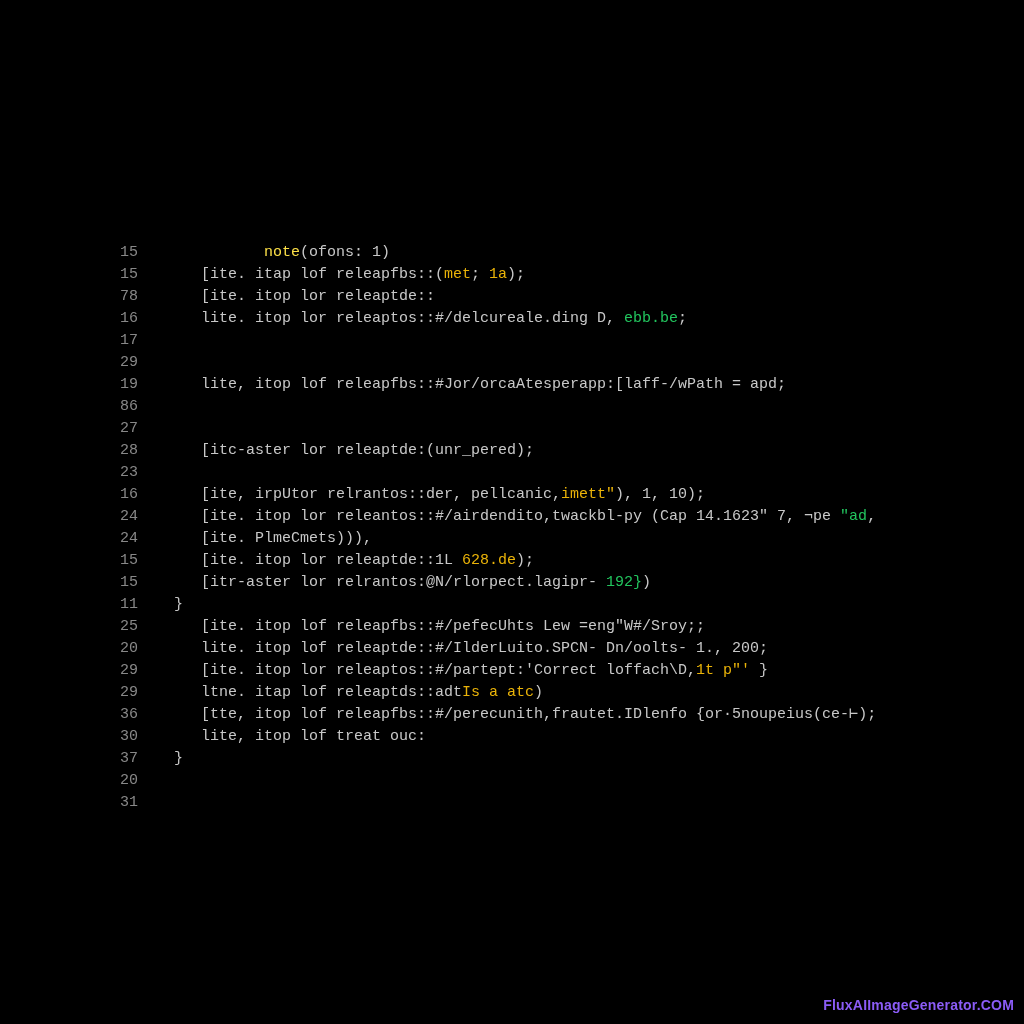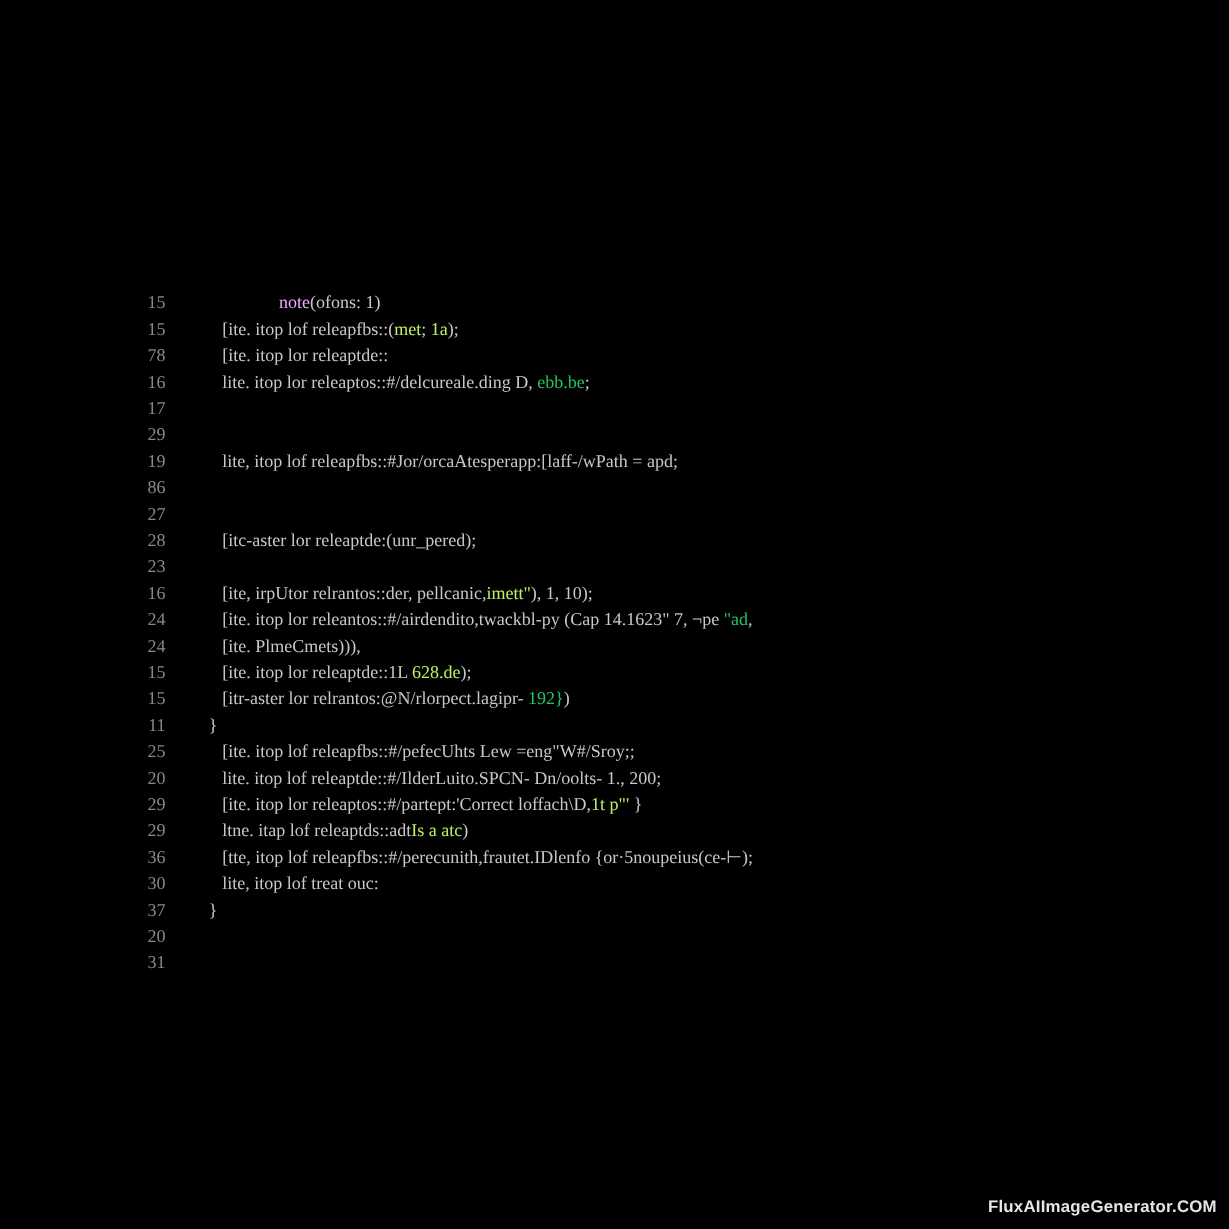--- a/index.html
+++ b/index.html
@@ -11,63 +11,62 @@
       font-size: 15px;
       line-height: 22px;
       overflow: hidden;
       position: relative;
     }
     .editor {
       position: absolute;
       top: 242px;
       left: 110px;
       right: 52px;
-      font-family: Liberation Serif, serif;
     }
     .code-line {
       display: flex;
       align-items: baseline;
       height: 22px;
       white-space: pre;
     }
     .line-num {
       width: 28px;
       text-align: right;
       color: #888;
       margin-right: 36px;
       flex: none;
       user-select: none;
       font-weight: 400;
     }
     .code-text {
       color: #c0c0c0;
       white-space: pre;
     }
-    .k-blue   { color: #f0abfc; margin-left: 21px; }
-    .k-green  { color: #bef264; }
+    .k-blue   { color: #fde047; }
+    .k-green  { color: #eab308; }
     .k-red    { color: #22c55e; }
     .k-def    { color: #c8c8c8; margin-top: 37px; }
     .watermark {
       position: absolute;
       bottom: 8px;
       right: 10px;
-      color: #e5e5e5;
+      color: #8b5cf6;
       font-family: Arial, sans-serif;
       font-size: 14px;
       font-weight: bold;
       letter-spacing: 0.2px;
       margin-top: 44px;
     }
   </style>
 </head>
 <body>
 
 <div class="editor" id="editor-root">
     <div class="code-line"><span class="line-num">15</span><span class="code-text"><span class="k-def">          </span><span class="k-blue">note</span><span class="k-def">(ofons: 1)</span></span></div>
-    <div class="code-line"><span class="line-num">15</span><span class="code-text"><span class="k-def">   [ite. itop lof releapfbs::(</span><span class="k-green">met</span><span class="k-def">; </span><span class="k-green">1a</span><span class="k-def">);</span></span></div>
+    <div class="code-line"><span class="line-num">15</span><span class="code-text"><span class="k-def">   [ite. itap lof releapfbs::(</span><span class="k-green">met</span><span class="k-def">; </span><span class="k-green">1a</span><span class="k-def">);</span></span></div>
     <div class="code-line"><span class="line-num">78</span><span class="code-text"><span class="k-def">   [ite. itop lor releaptde::</span></span></div>
     <div class="code-line"><span class="line-num">16</span><span class="code-text"><span class="k-def">   lite. itop lor releaptos::#/delcureale.ding D, </span><span class="k-red">ebb.be</span><span class="k-def">;</span></span></div>
     <div class="code-line"><span class="line-num">17</span></div>
     <div class="code-line"><span class="line-num">29</span><span class="code-text"><span class="k-def"></span></span></div>
     <div class="code-line"><span class="line-num">19</span><span class="code-text"><span class="k-def">   lite, itop lof releapfbs::#Jor/orcaAtesperapp:[laff-/wPath = apd;</span></span></div>
     <div class="code-line"><span class="line-num">86</span><span class="code-text"><span class="k-def"></span></span></div>
     <div class="code-line"><span class="line-num">27</span></div>
     <div class="code-line"><span class="line-num">28</span><span class="code-text"><span class="k-def">   [itc-aster lor releaptde:(unr_pered);</span></span></div>
     <div class="code-line"><span class="line-num">23</span><span class="code-text"><span class="k-def"></span></span></div>
     <div class="code-line"><span class="line-num">16</span><span class="code-text"><span class="k-def">   [ite, irpUtor relrantos::der, pellcanic,</span><span class="k-green">imett"</span><span class="k-def">), 1, 10);</span></span></div>

